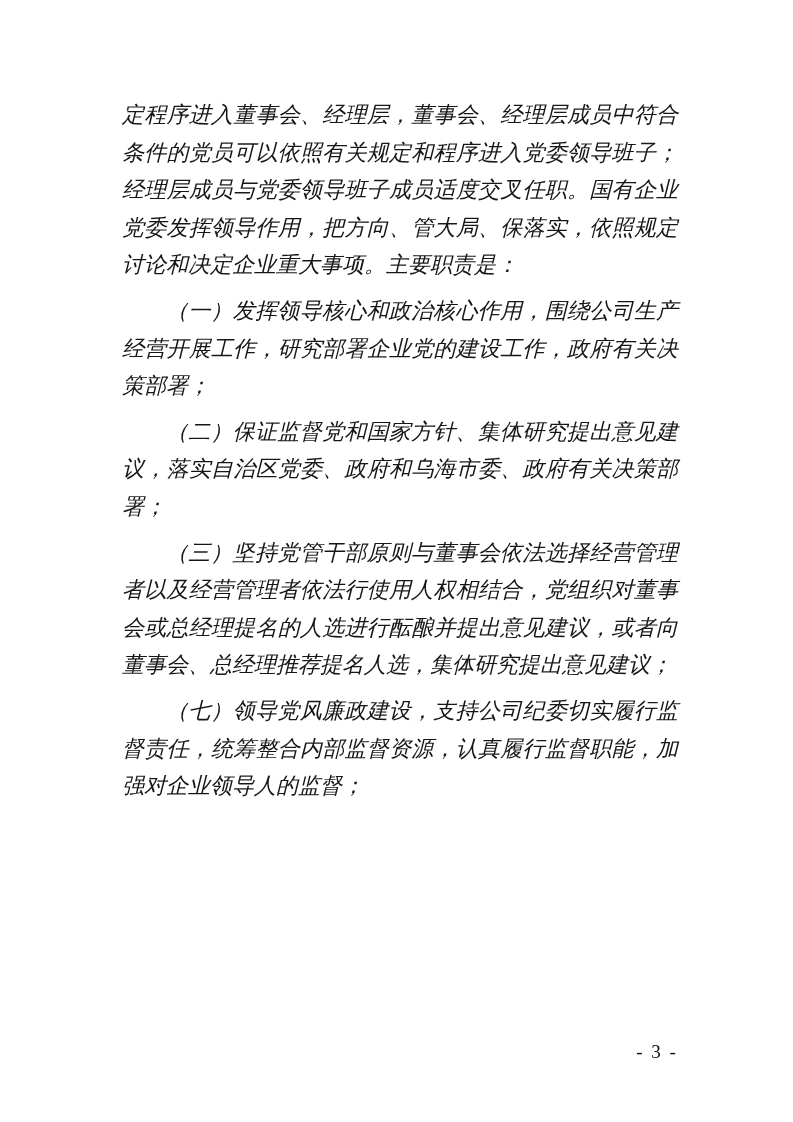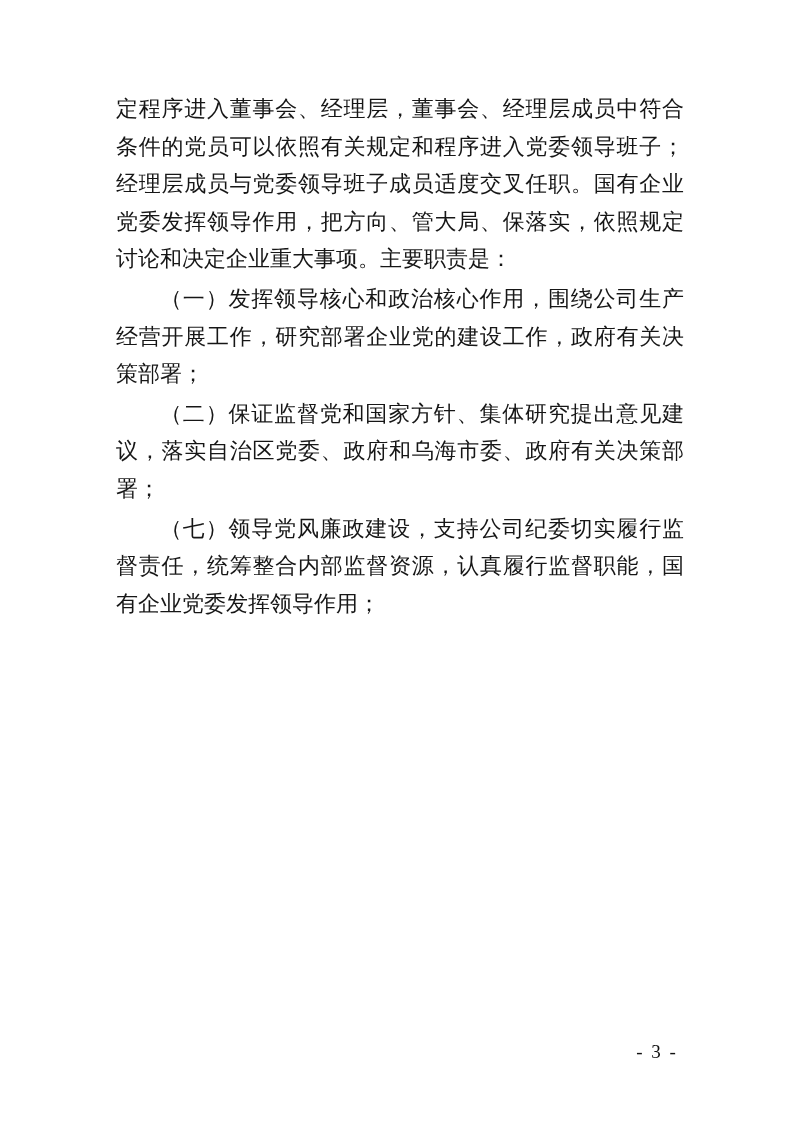--- a/index.html
+++ b/index.html
@@ -16,28 +16,29 @@
     font-family: "Liberation Serif", "DejaVu Serif", serif;
     color: #161616;
   }
   .content {
     position: absolute;
     left: 114px;
     top: 88px;
     width: 572px;
   }
   .content p {
-    margin: 2px;
+    margin: 8px;
     padding: 0;
     font-size: 22px;
     line-height: 37.6px;
     text-align: justify;
     text-justify: inter-character;
     letter-spacing: 0px;
     word-break: break-all;
+    font-style: italic;
   }
   .content p.indent {
     text-indent: 2em;
   }
   .page-number {
     position: absolute;
     top: 1040px;
     left: 626px;
     width: 62px;
     text-align: center;
@@ -49,16 +50,17 @@
   }
 </style>
 </head>
 <body>
 
 <div class="page">
   <div class="content">
     <p>定程序进入董事会、经理层，董事会、经理层成员中符合条件的党员可以依照有关规定和程序进入党委领导班子；经理层成员与党委领导班子成员适度交叉任职。国有企业党委发挥领导作用，把方向、管大局、保落实，依照规定讨论和决定企业重大事项。主要职责是：</p>
     <p class="indent">（一）发挥领导核心和政治核心作用，围绕公司生产经营开展工作，研究部署企业党的建设工作，政府有关决策部署；</p>
     <p class="indent">（二）保证监督党和国家方针、集体研究提出意见建议，落实自治区党委、政府和乌海市委、政府有关决策部署；</p>
-    <p class="indent">（七）领导党风廉政建设，支持公司纪委切实履行监督责任，统筹整合内部监督资源，认真履行监督职能，国有企业党委发挥领导作用；</p>
+    <p class="indent">（三）坚持党管干部原则与董事会依法选择经营管理者以及经营管理者依法行使用人权相结合，党组织对董事会或总经理提名的人选进行酝酿并提出意见建议，或者向董事会、总经理推荐提名人选，集体研究提出意见建议；</p>
+    <p class="indent">（七）领导党风廉政建设，支持公司纪委切实履行监督责任，统筹整合内部监督资源，认真履行监督职能，加强对企业领导人的监督；</p>
   </div>
   <div class="page-number">- 3 -</div>
 </div>
 
 </body></html>

